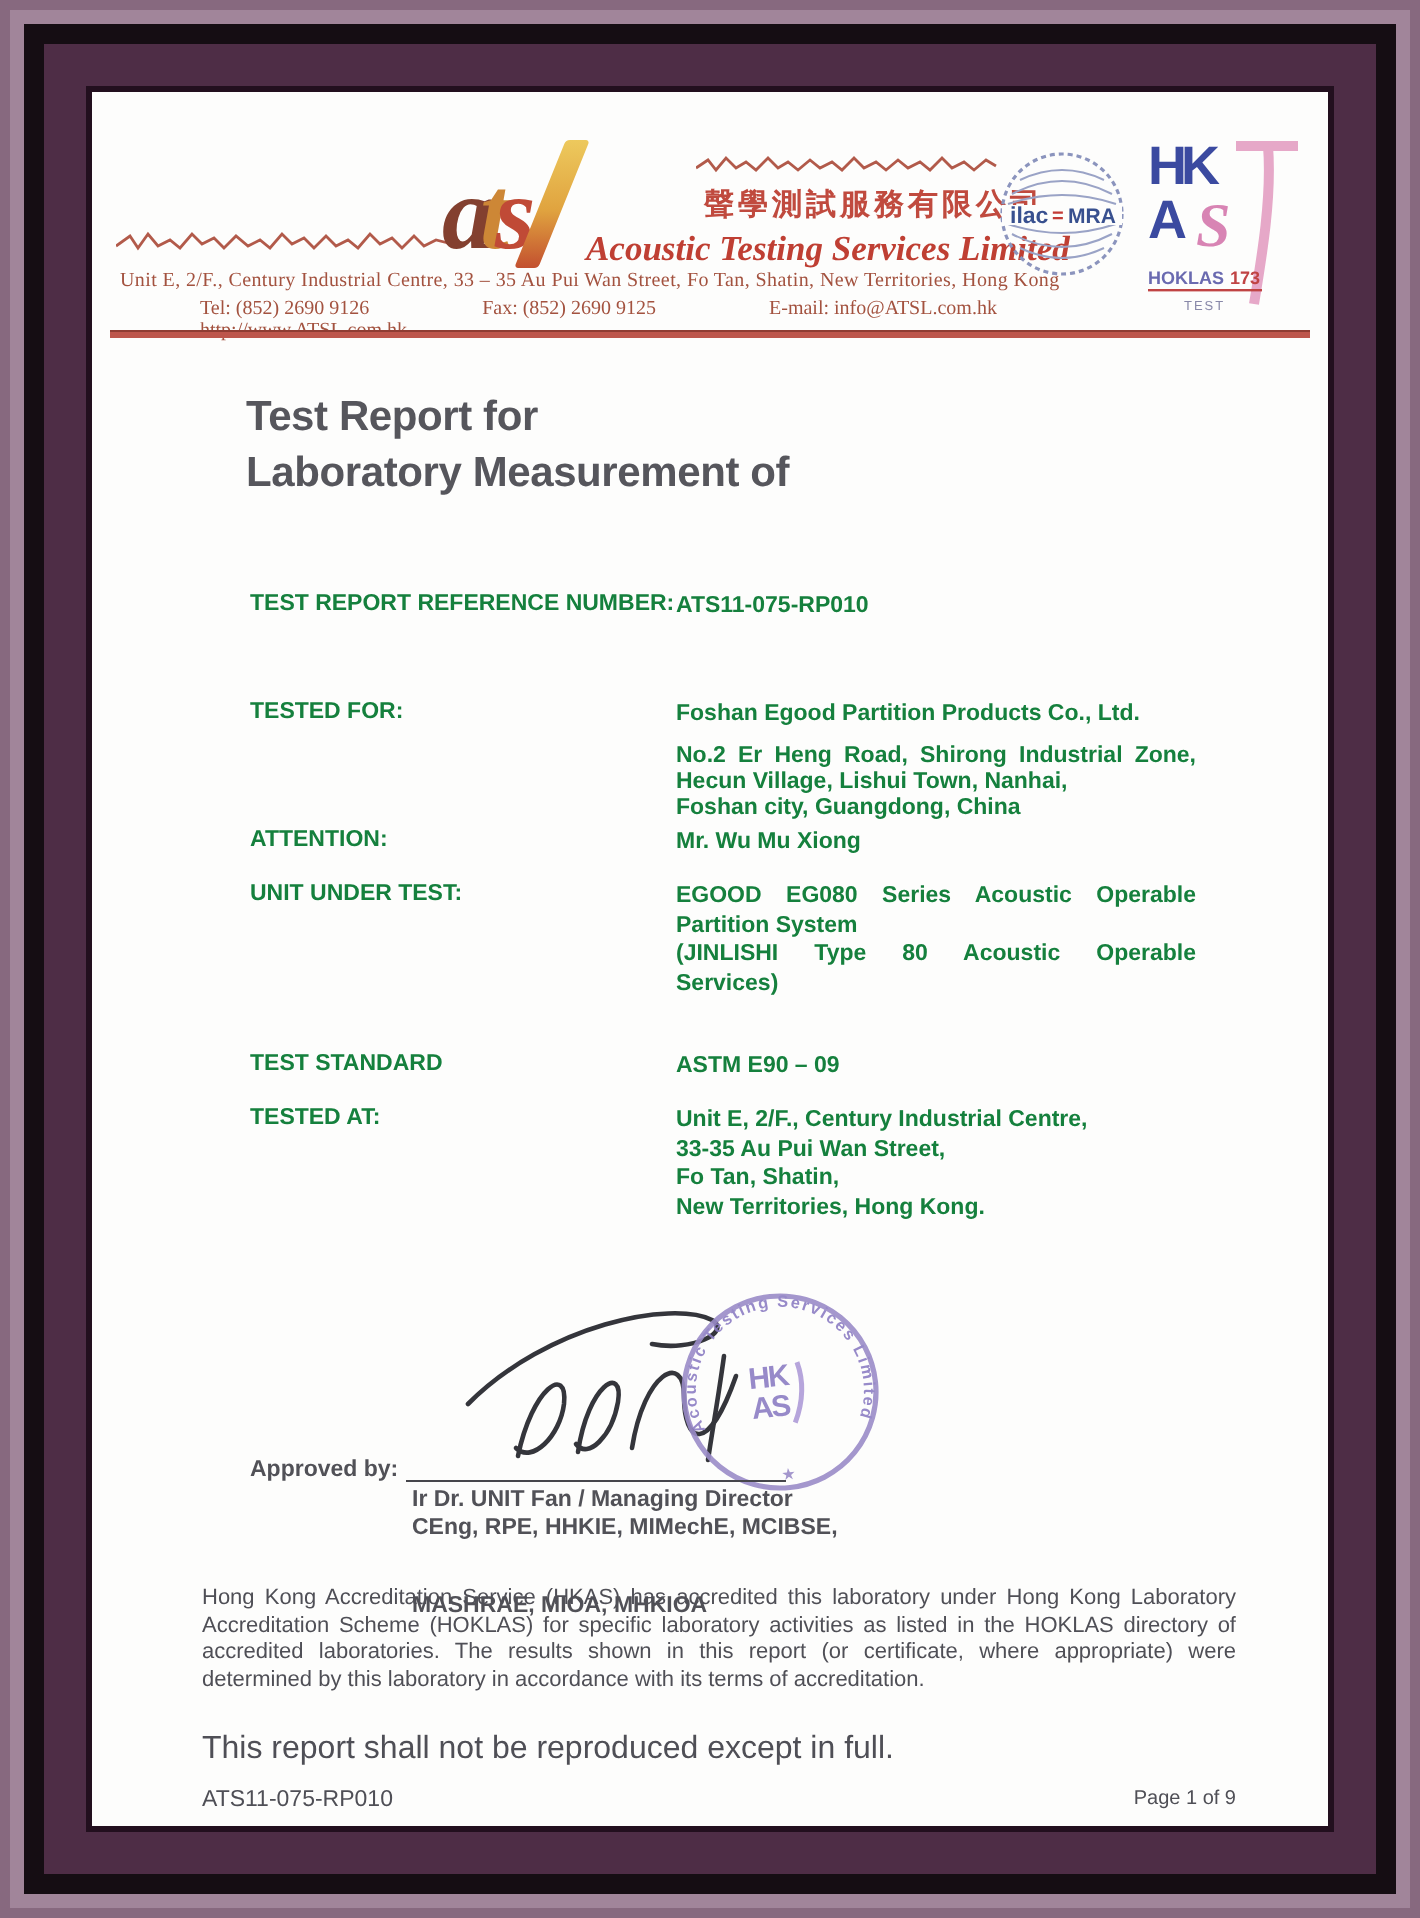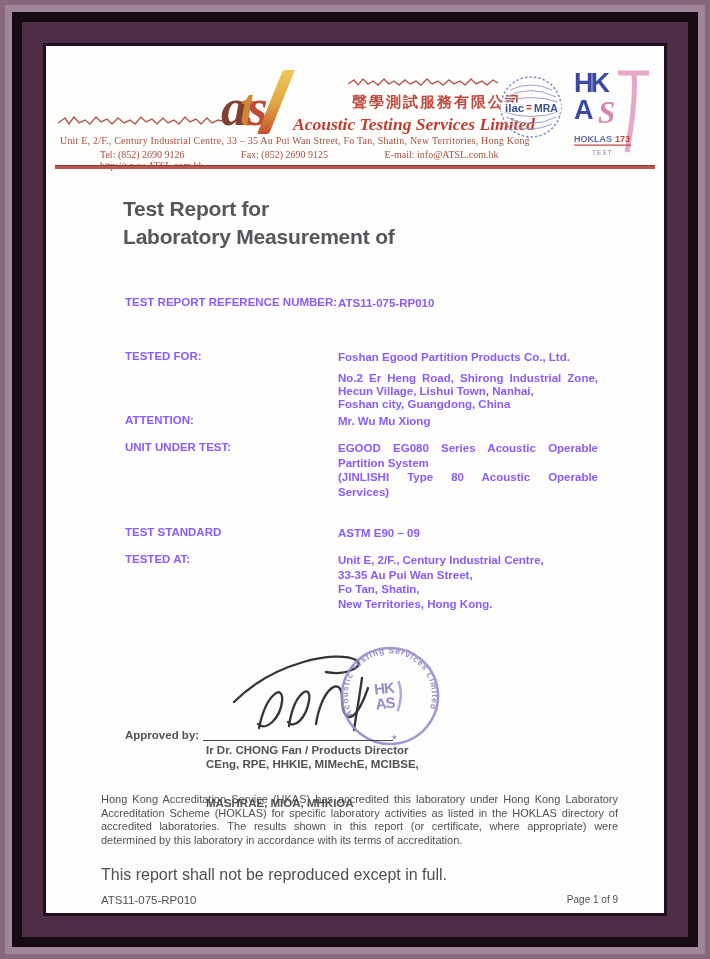--- a/index.html
+++ b/index.html
@@ -33,21 +33,21 @@
     font-size:10px;color:#a3523f;letter-spacing:.2px;}
   .addr2{left:14px;top:103px;font-family:"Liberation Serif",serif;
     font-size:10px;color:#a3523f;}
   .addr2 span{margin-right:14px;margin-left:40px;}
   .red-rule{left:9px;top:119px;width:600px;height:2.5px;background:#bd564c;
     border-top:1px solid #8f3c33;}
 
   
   .title{left:77px;top:149px;font-size:21px;font-weight:bold;color:#56565c;
     line-height:28px;letter-spacing:-.2px;}
-  .row{left:79px;display:flex;width:473px;color:#8b5cf6;}
+  .row{left:79px;display:flex;width:473px;color:#15803d;}
   .lbl{width:213px;flex:none;font-size:11.5px;font-weight:bold;}
   .val{width:260px;font-size:11.5px;font-weight:bold;line-height:14.5px;}
   .tight{line-height:12.8px;}
   .just{text-align:justify;text-align-last:justify;}
 
   
   .sig-svg{left:158px;top:598px;}
   .sig-path{stroke:#34353b;stroke-width:2.3;fill:none;stroke-linecap:round;}
   .stamp{left:288px;top:594px;transform:rotate(-6deg);opacity:.9;}
   .approved{left:79px;top:683px;font-size:11.5px;font-weight:bold;color:#515157;}
@@ -198,21 +198,21 @@
       <textPath href="#stampPath">Acoustic Testing Services Limited</textPath>
     </text>
     <text x="41" y="53" font-size="15" font-weight="bold" fill="#8d7ec4" letter-spacing="-1" font-family="Liberation Sans, sans-serif">HK</text>
     <text x="41" y="68" font-size="15" font-weight="bold" fill="#8d7ec4" letter-spacing="-1" font-family="Liberation Sans, sans-serif">AS</text>
     <path d="M66,42 C69,54 66,64 62,72" stroke="#af9cd8" stroke-width="2.5" fill="none"></path>
     <text x="56" y="100" font-size="8" fill="#9b8cc8" text-anchor="middle">★</text>
   </svg>
 
   <div class="abs approved">Approved by:</div>
   <div class="abs sig-line"></div>
-  <div class="abs sig-name">Ir Dr. CHONG Fan / Products Director</div>
+  <div class="abs sig-name">Ir Dr. UNIT Fan / Managing Director</div>
   <div class="abs sig-q1">CEng, RPE, HHKIE, MIMechE, MCIBSE,</div>
   <div class="abs sig-q2">MASHRAE, MIOA, MHKIOA</div>
 
   <div class="abs accred">Hong Kong Accreditation Service (HKAS) has accredited this laboratory under Hong Kong Laboratory Accreditation Scheme (HOKLAS) for specific laboratory activities as listed in the HOKLAS directory of accredited laboratories. The results shown in this report (or certificate, where appropriate) were determined by this laboratory in accordance with its terms of accreditation.</div>
   <div class="abs repro">This report shall not be reproduced except in full.</div>
   <div class="abs docnum">ATS11-075-RP010</div>
   <div class="abs pagenum">Page 1 of 9</div>
 
 </div>
 </div>

